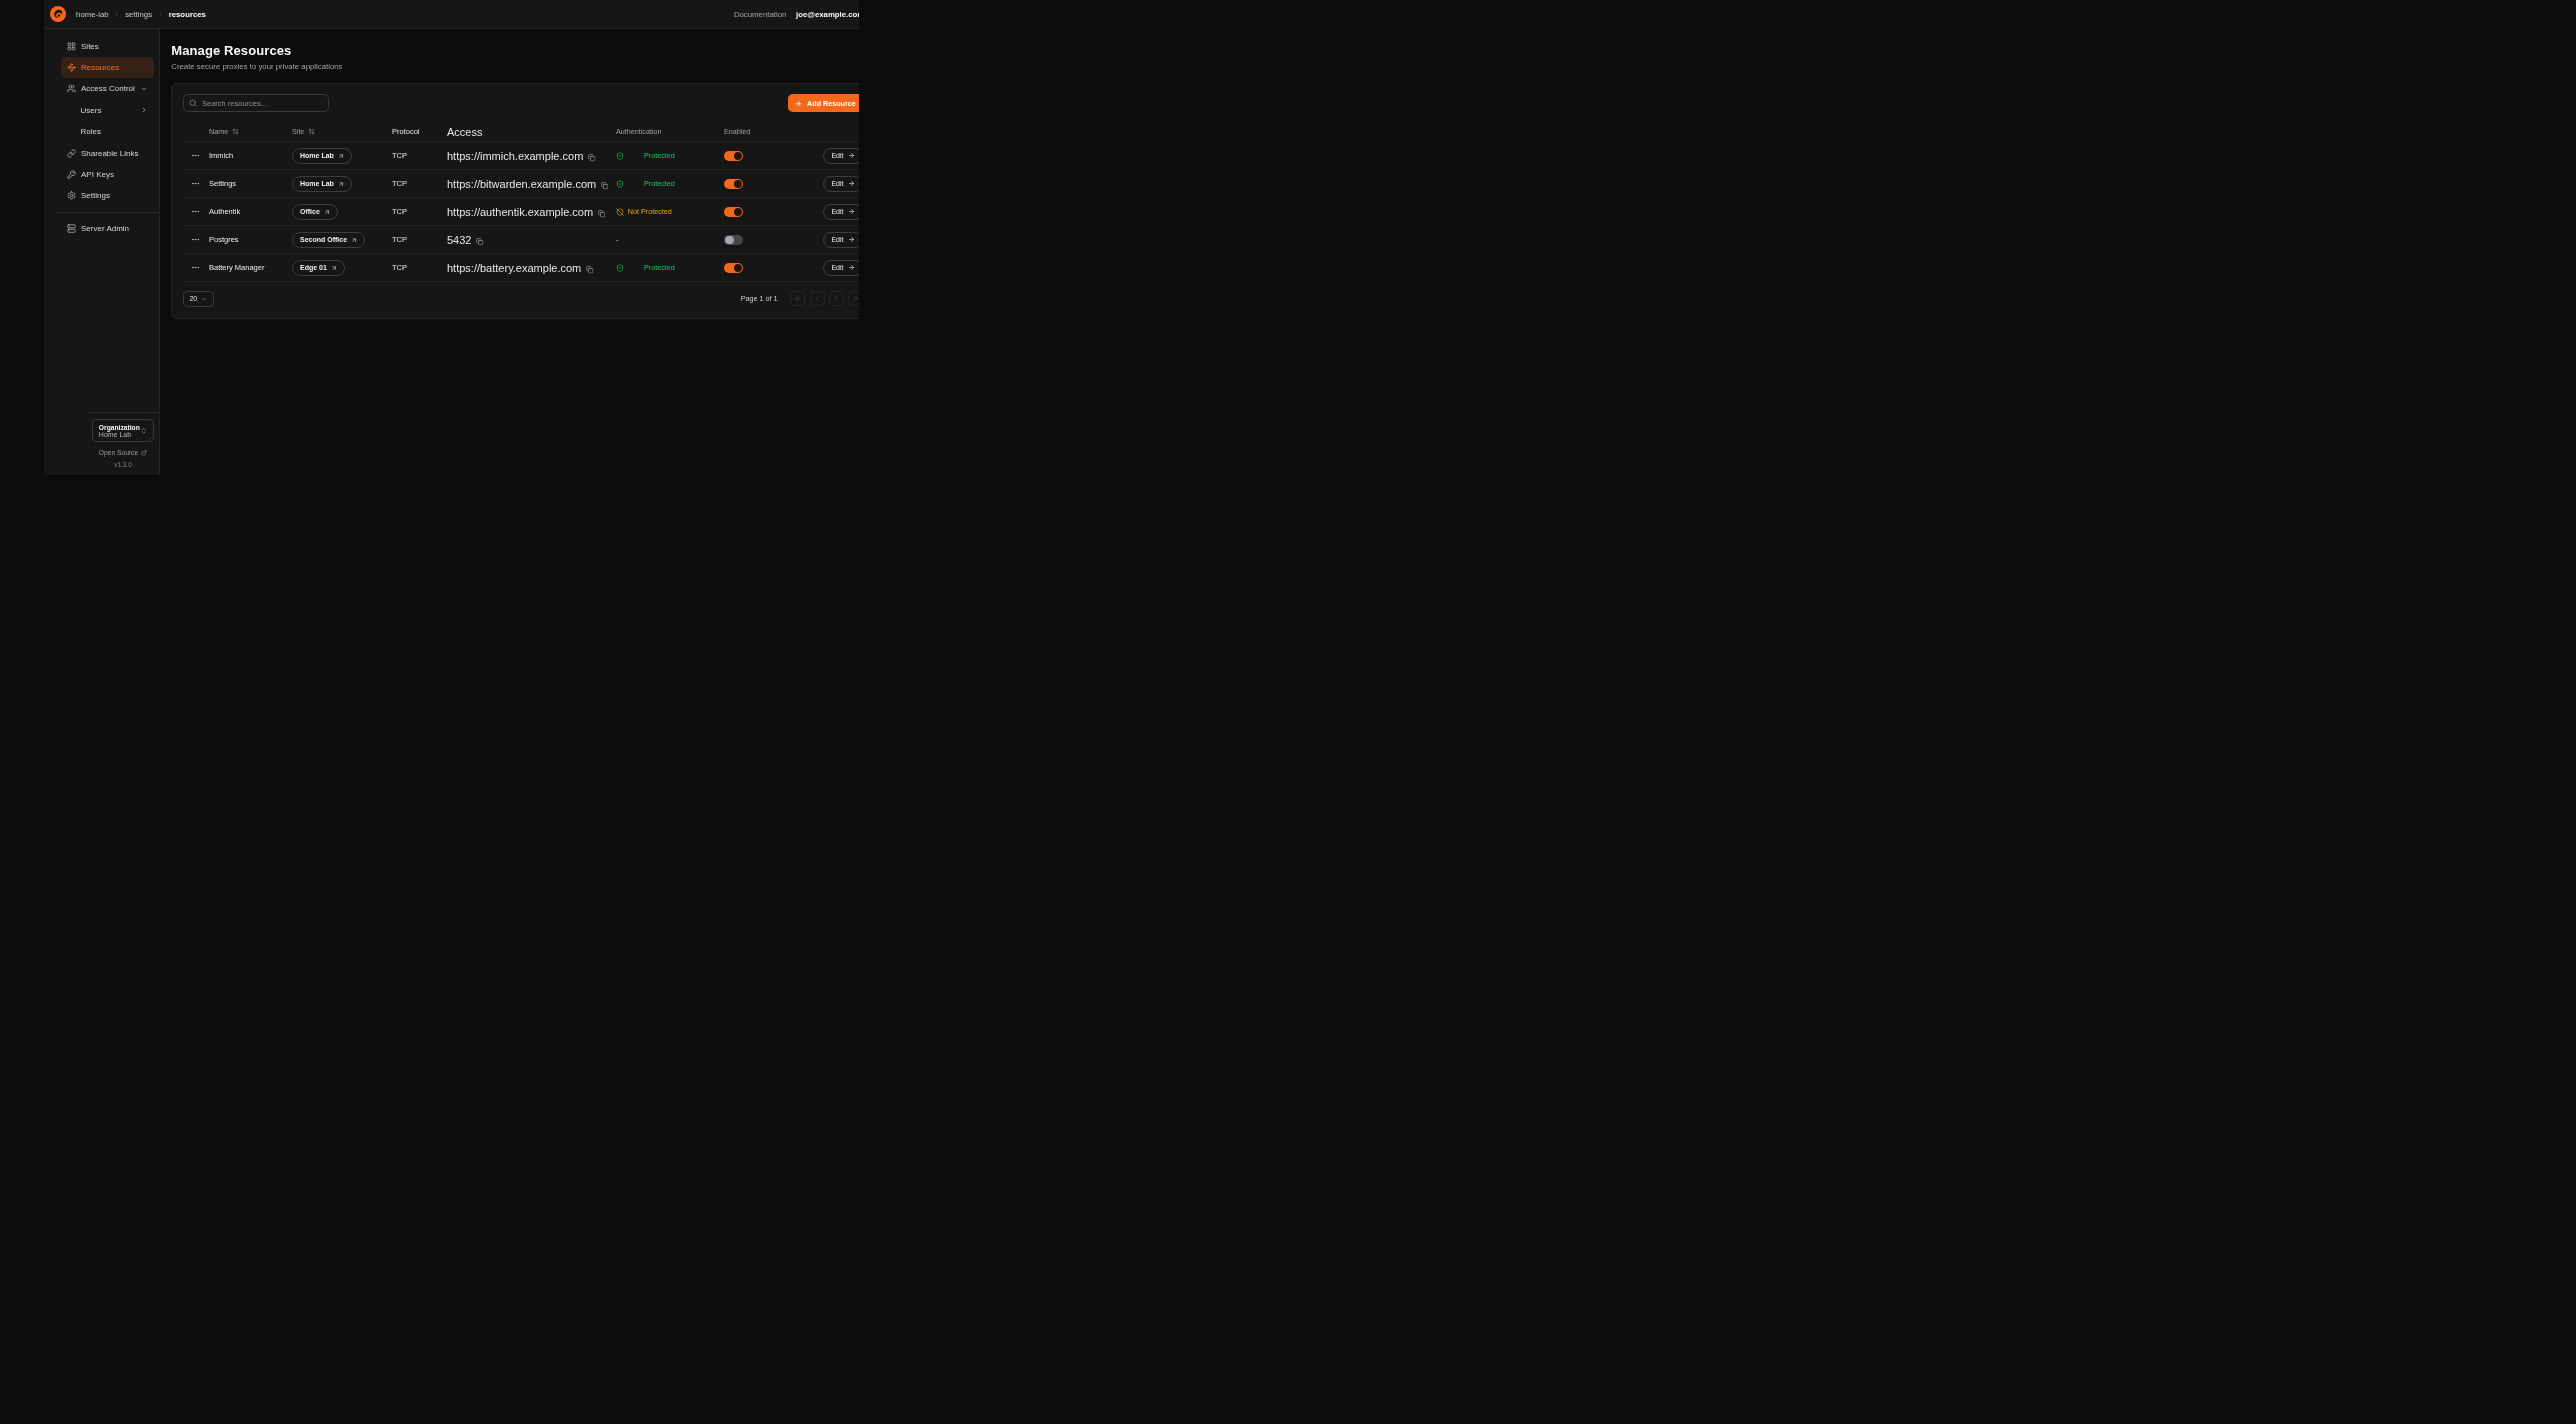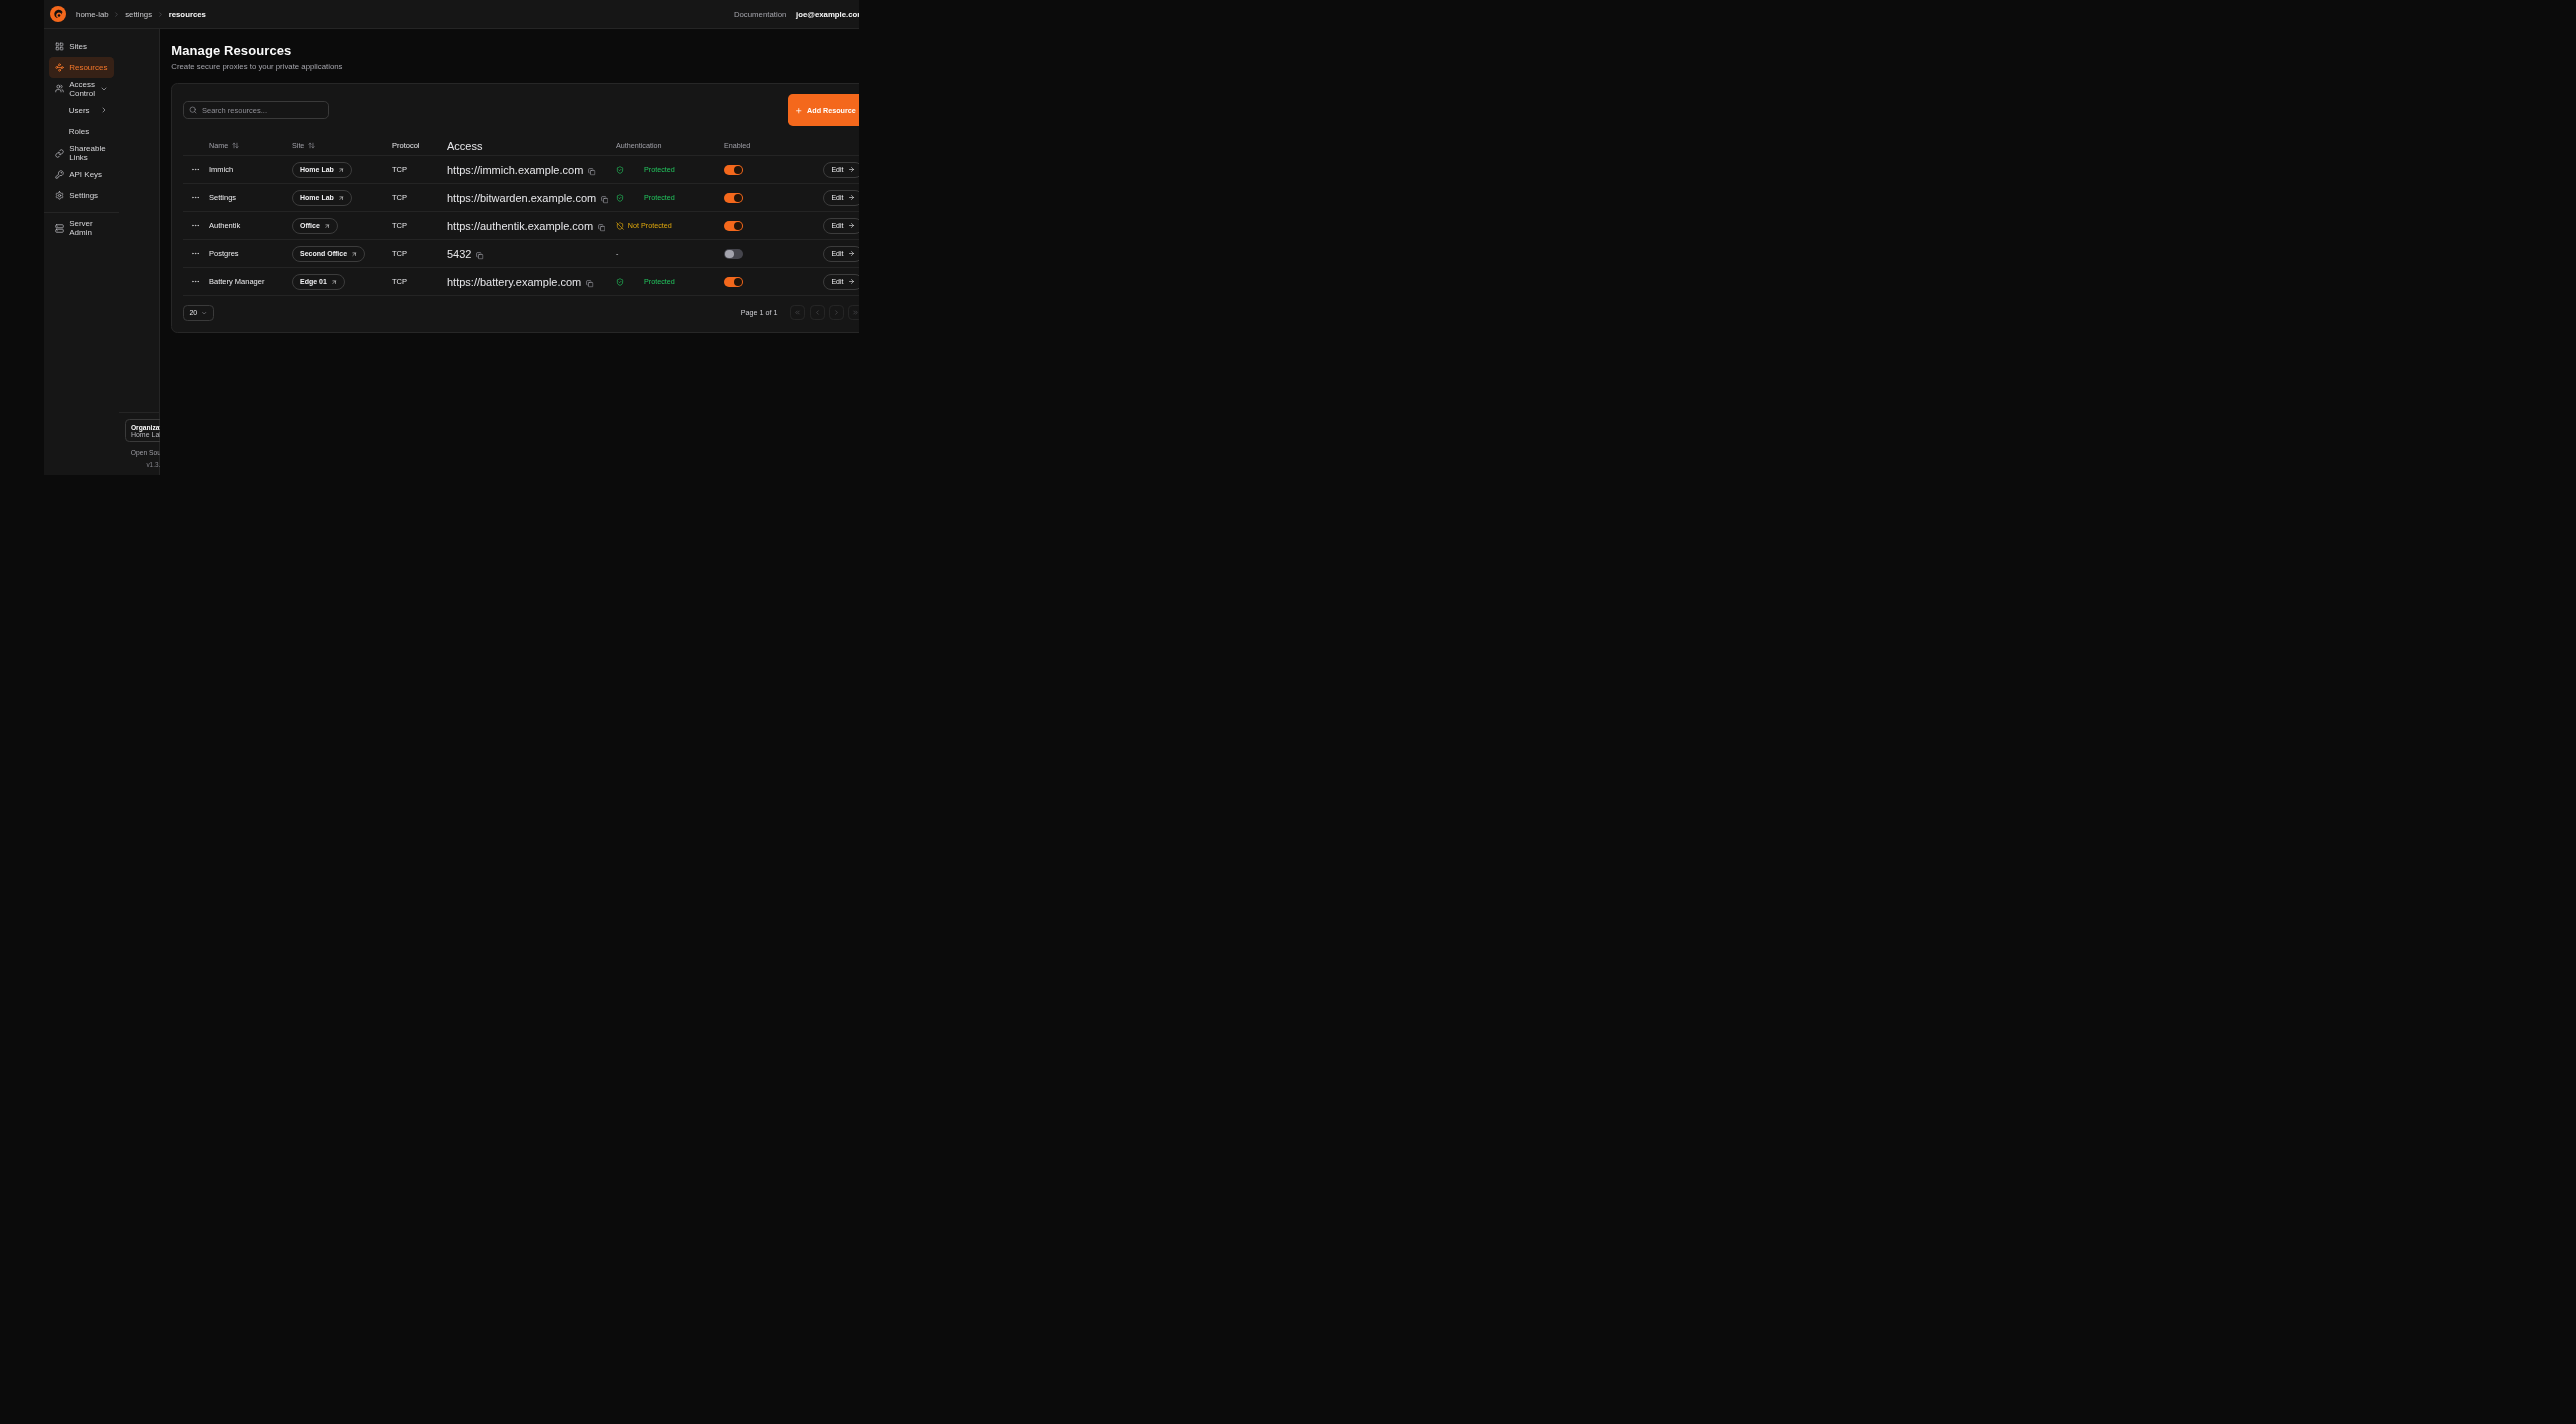--- a/index.html
+++ b/index.html
@@ -20,21 +20,21 @@
   .crumb.current { color:#fafafa; font-weight:700; }
   .crumb-sep { color:#5d5d63; display:flex; }
   .crumb-sep .ic { width:7px; height:7px; }
   .topbar-right { display:flex; align-items:center; gap:9.7px; }
   .doc-link { color:#a4a4ab; font-size:7.8px; }
   .user-email { font-size:7.8px; font-weight:600; }
   .avatar { width:16px; height:16px; border-radius:50%; background:#32323a; border:0.5px solid #44444c; display:flex; align-items:center; justify-content:center; font-size:7px; color:#e7e7ea; }
 
   
   .shell { flex:1; display:flex; min-height:0; }
-  .sidebar { width:116px; flex:none; background:#161616; border-right:0.5px solid #252525; display:flex; flex-direction:row; padding-top:6.4px; }
+  .sidebar { width:116px; flex:none; background:#161616; border-right:0.5px solid #252525; display:flex; flex-direction:column; padding-top:6.4px;align-items:flex-end; }
   .nav { display:flex; flex-direction:column; }
   .nav-item { display:flex; align-items:center; gap:5.4px; height:20.4px; margin:0.5px 5.4px; padding:0 5.4px; border-radius:4.3px; color:#d6d6d9; font-size:8px; }
   .nav-item .ic { width:9px; height:9px; color:#b9b9bf; }
   .nav-item.active { background:rgba(244,104,28,.15); color:#f4772a; }
   .nav-item.active .ic { color:#f4772a; }
   .nav-item.sub { padding-left:19.3px; }
   .nav-chevron { margin-left:auto; color:#a3a3ab; }
   .nav-chevron.ic { width:8px; height:8px; }
   .nav-divider { height:0.5px; background:#252525; margin:5.4px 0; }
   .sidebar-bottom { margin-top:auto; border-top:0.5px solid #252525; padding:6.4px 5.4px 7.5px; }
@@ -50,21 +50,21 @@
   .main { flex:1; min-width:0; padding:14px 28px 0 11.3px; background:#0b0b0b; }
   .page-title { font-size:13px; font-weight:700; letter-spacing:0.1px; }
   .page-subtitle { font-size:7.8px; color:#a4a4ab; margin-top:3.8px; }
 
   .card { margin-top:11.8px; background:#161616; border:0.5px solid #272727; border-radius:6.4px; padding:10.7px; }
   .card-toolbar { display:flex; align-items:center; justify-content:space-between; }
   .search-box { position:relative; width:146px; }
   .search-box .ic { position:absolute; left:5.9px; top:50%; transform:translateY(-50%); width:8px; height:8px; color:#8f8f96; }
   .search-input { width:100%; height:18px; background:transparent; border:0.5px solid #3a3a3a; border-radius:4.8px; padding:0 6.4px 0 18px; color:#fafafa; font-size:7.5px; outline:none; font-family:inherit; }
   .search-input::placeholder { color:#8f8f96; }
-  .add-btn { display:inline-flex; align-items:center; gap:4.3px; height:32px; padding:0 7.5px; border-radius:4.8px; background:#f4681c; color:#fff; font-size:7.2px; font-weight:600; }
+  .add-btn { display:inline-flex; align-items:center; gap:4.3px; height:18px; padding:0 7.5px; border-radius:4.8px; background:#f4681c; color:#fff; font-size:7.2px; font-weight:600; }
   .add-btn .ic { width:7.5px; height:7.5px; stroke-width:2.4; }
 
   
   .table { margin-top:9.7px; }
   .trow { display:grid; grid-template-columns:26px 83px 100px 55px 169px 108px 74px 1fr; align-items:center; border-bottom:0.5px solid #242424; min-height:28px; }
   .trow.thead { min-height:20.4px; }
   .cell { display:flex; align-items:flex-end; min-width:0; }
   .th-label, .th-sort { color:#a0a0a8; font-size:7.2px; font-weight:500; }
   .th-sort { display:inline-flex; align-items:center; gap:3.8px; padding:0; }
   .th-sort .ic { width:7px; height:7px; }

